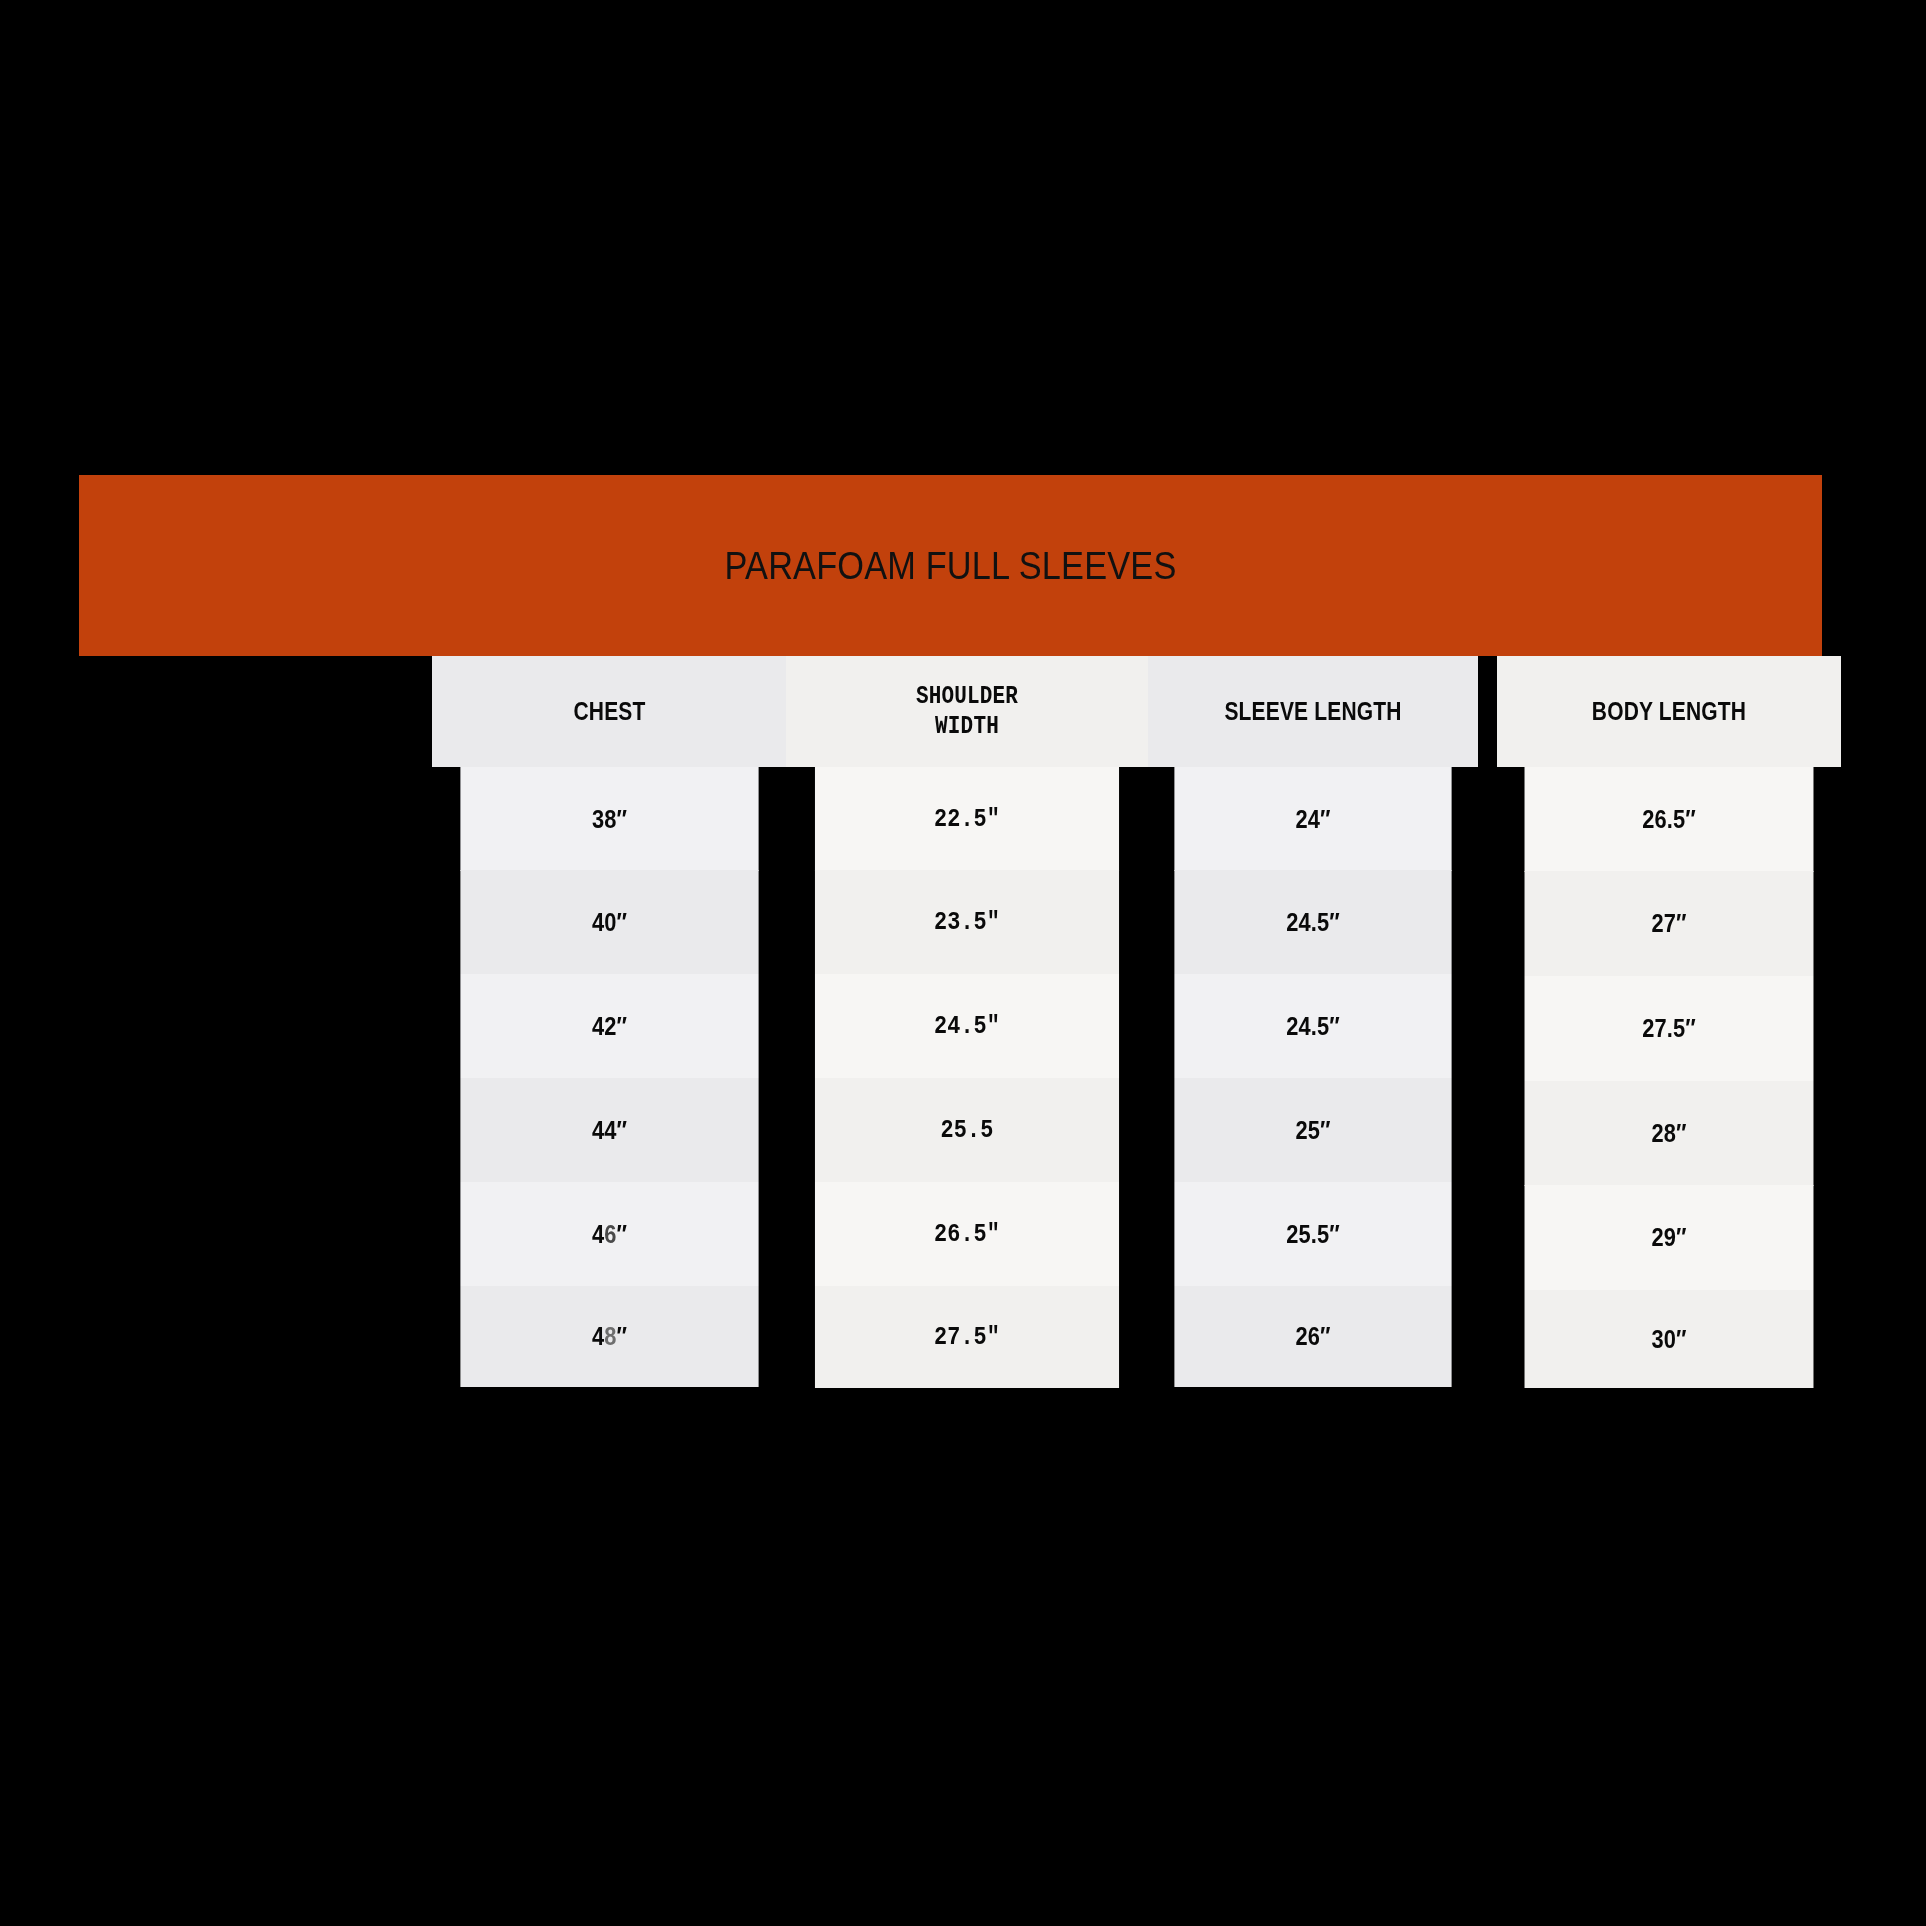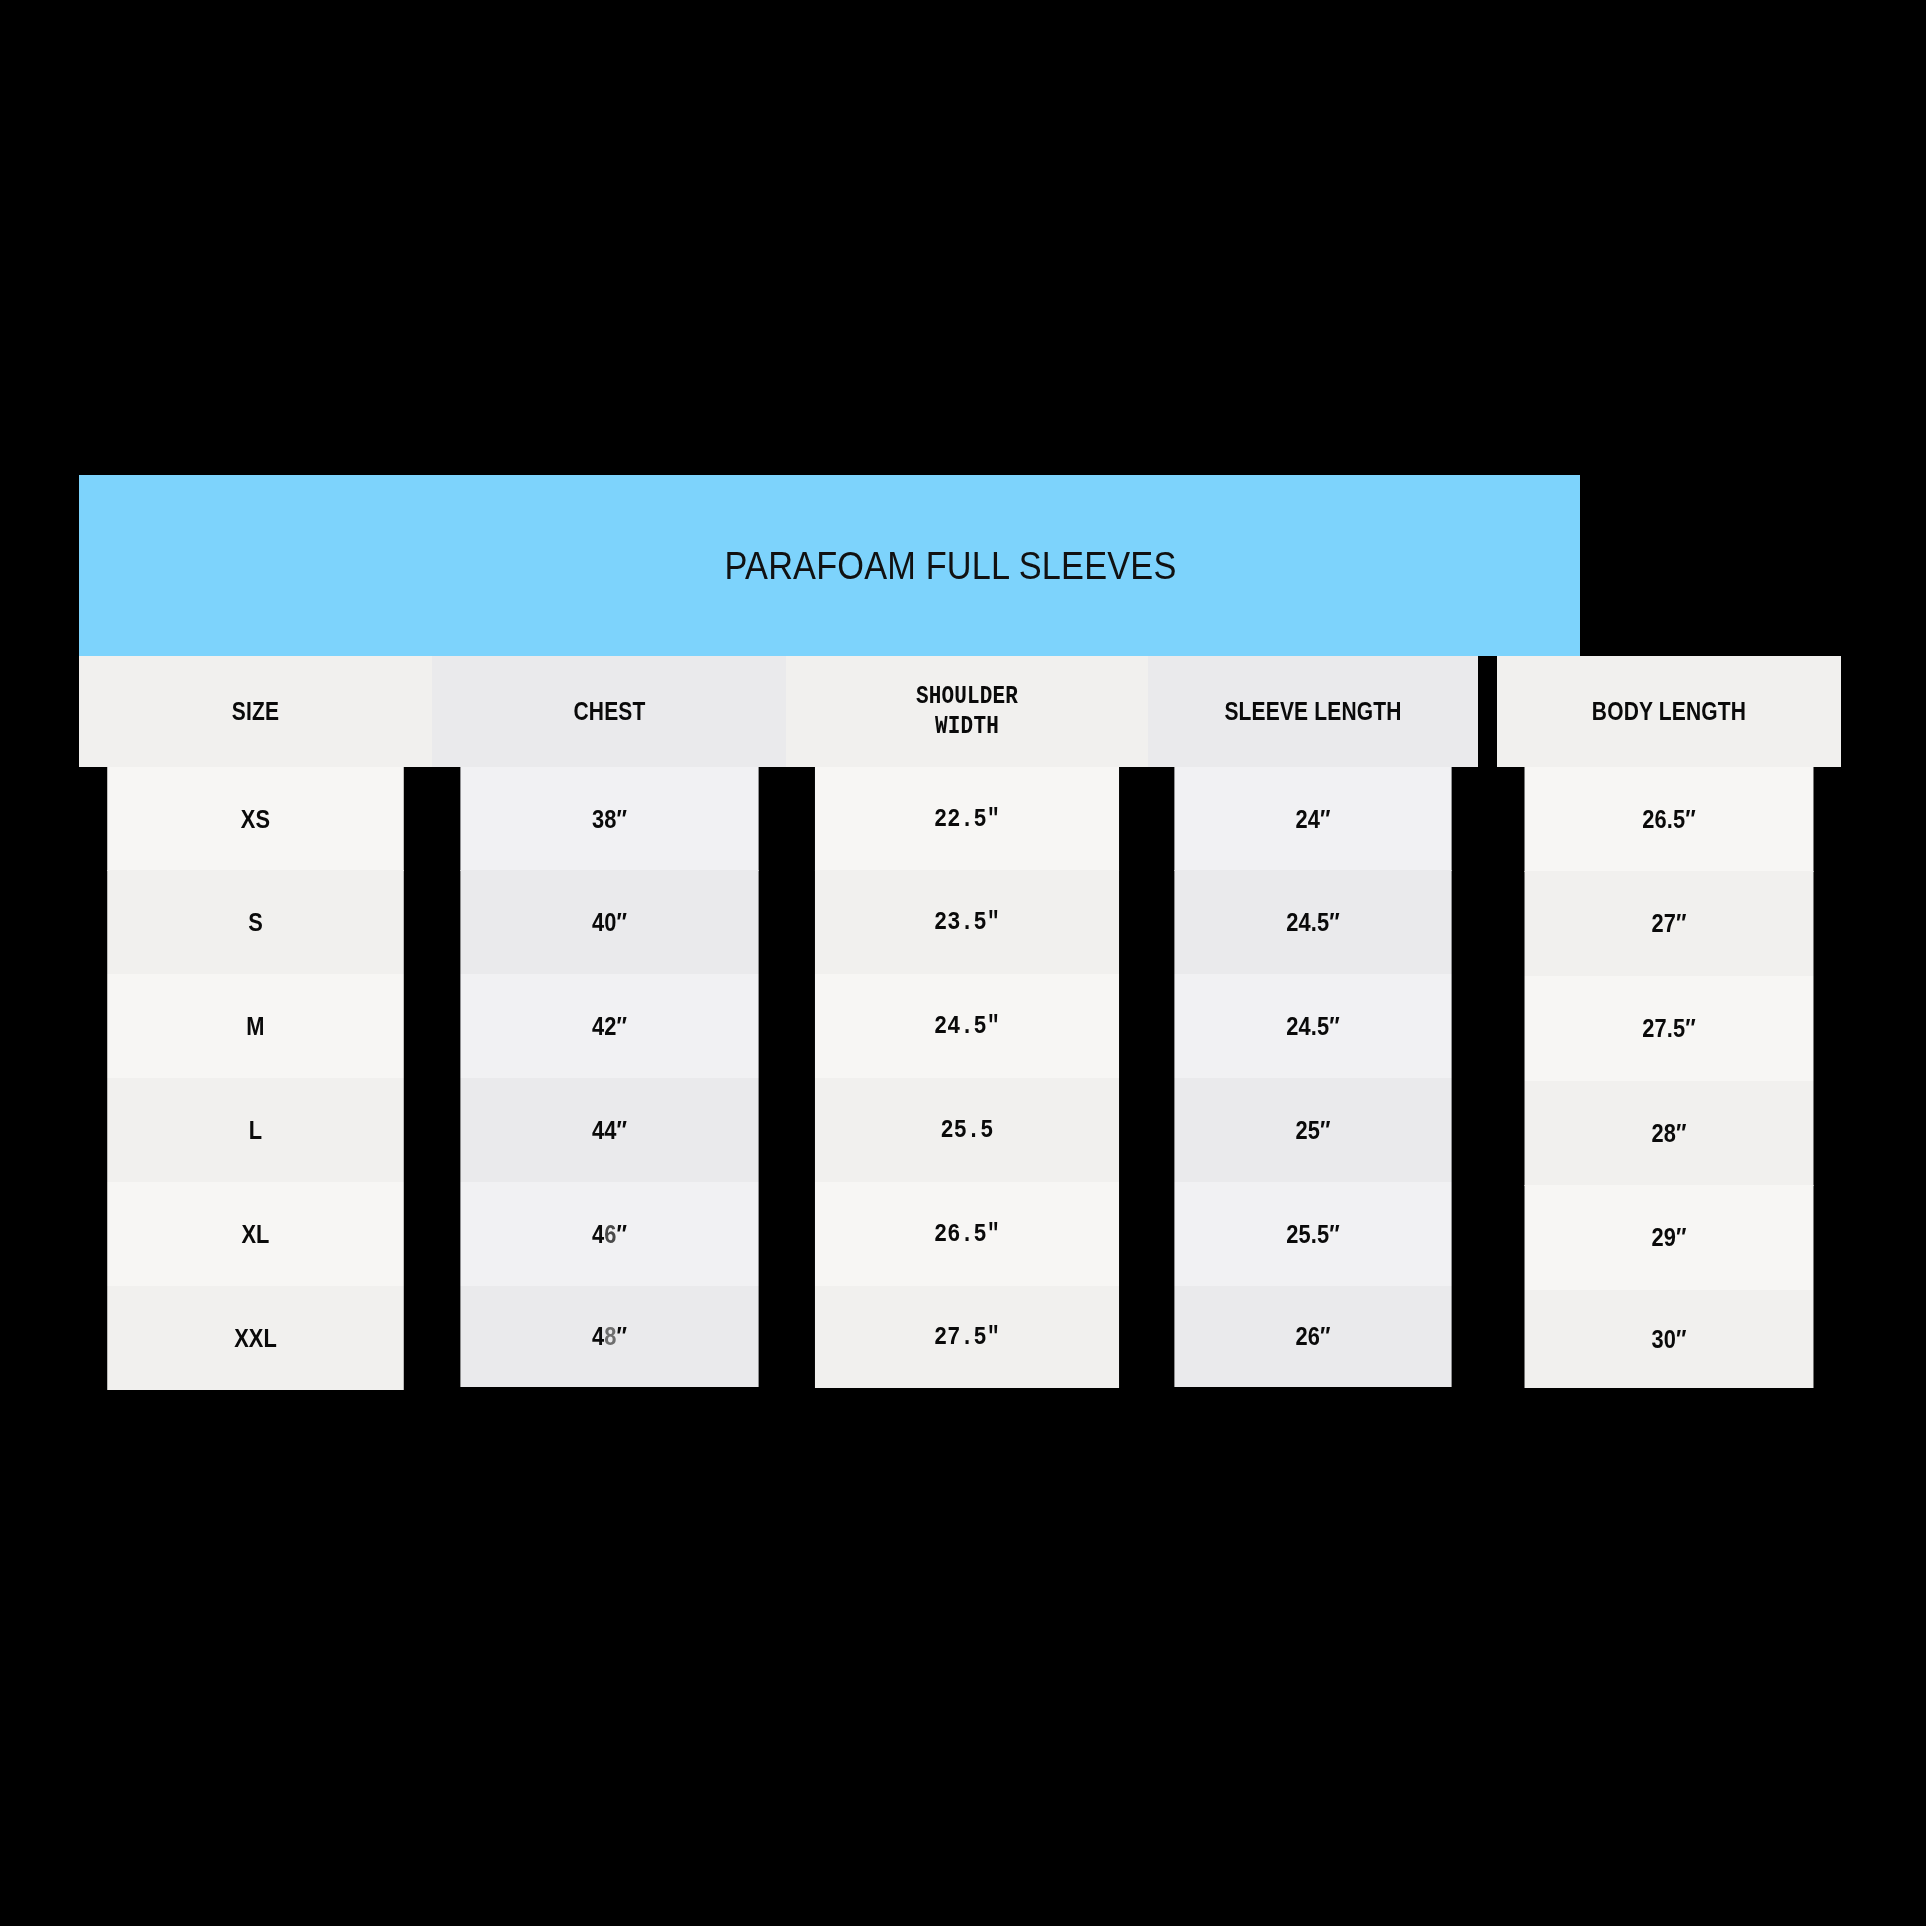--- a/index.html
+++ b/index.html
@@ -29,23 +29,23 @@
     top: 475px;
     width: 1743px;
     height: 914px;
   }
 
   
   .title-band {
     position: absolute;
     left: 0;
     top: 0;
-    width: 1501px;
+    width: 1743px;
     height: 181px;
-    background: #7dd3fc;
+    background: #c2410c;
   }
   .chart-title {
     position: absolute;
     left: 0;
     top: 0;
     width: 1743px;
     height: 181px;
     display: flex;
     align-items: center;
     justify-content: center;
@@ -183,32 +183,20 @@
 <div id="stage">
 
   <div class="chart-card">
 
     <div class="title-band">
       <div class="chart-title">PARAFOAM FULL SLEEVES</div>
     </div>
 
     <div class="grid">
 
-      <div class="col c0">
-        <div class="col-head"></div>
-        <div class="head-label">
-          <span>SIZE</span>
-        </div>
-        <div class="cell r0">XS</div>
-        <div class="cell r1">S</div>
-        <div class="cell r2">M</div>
-        <div class="cell r3">L</div>
-        <div class="cell r4">XL</div>
-        <div class="cell r5">XXL</div>
-      </div>
 
       <div class="col c1">
         <div class="col-head"></div>
         <div class="head-label">
           <span>CHEST</span>
         </div>
         <div class="cell r0">
           <span>38</span>
             <span class="dim-a"></span>
             <span>″</span>

